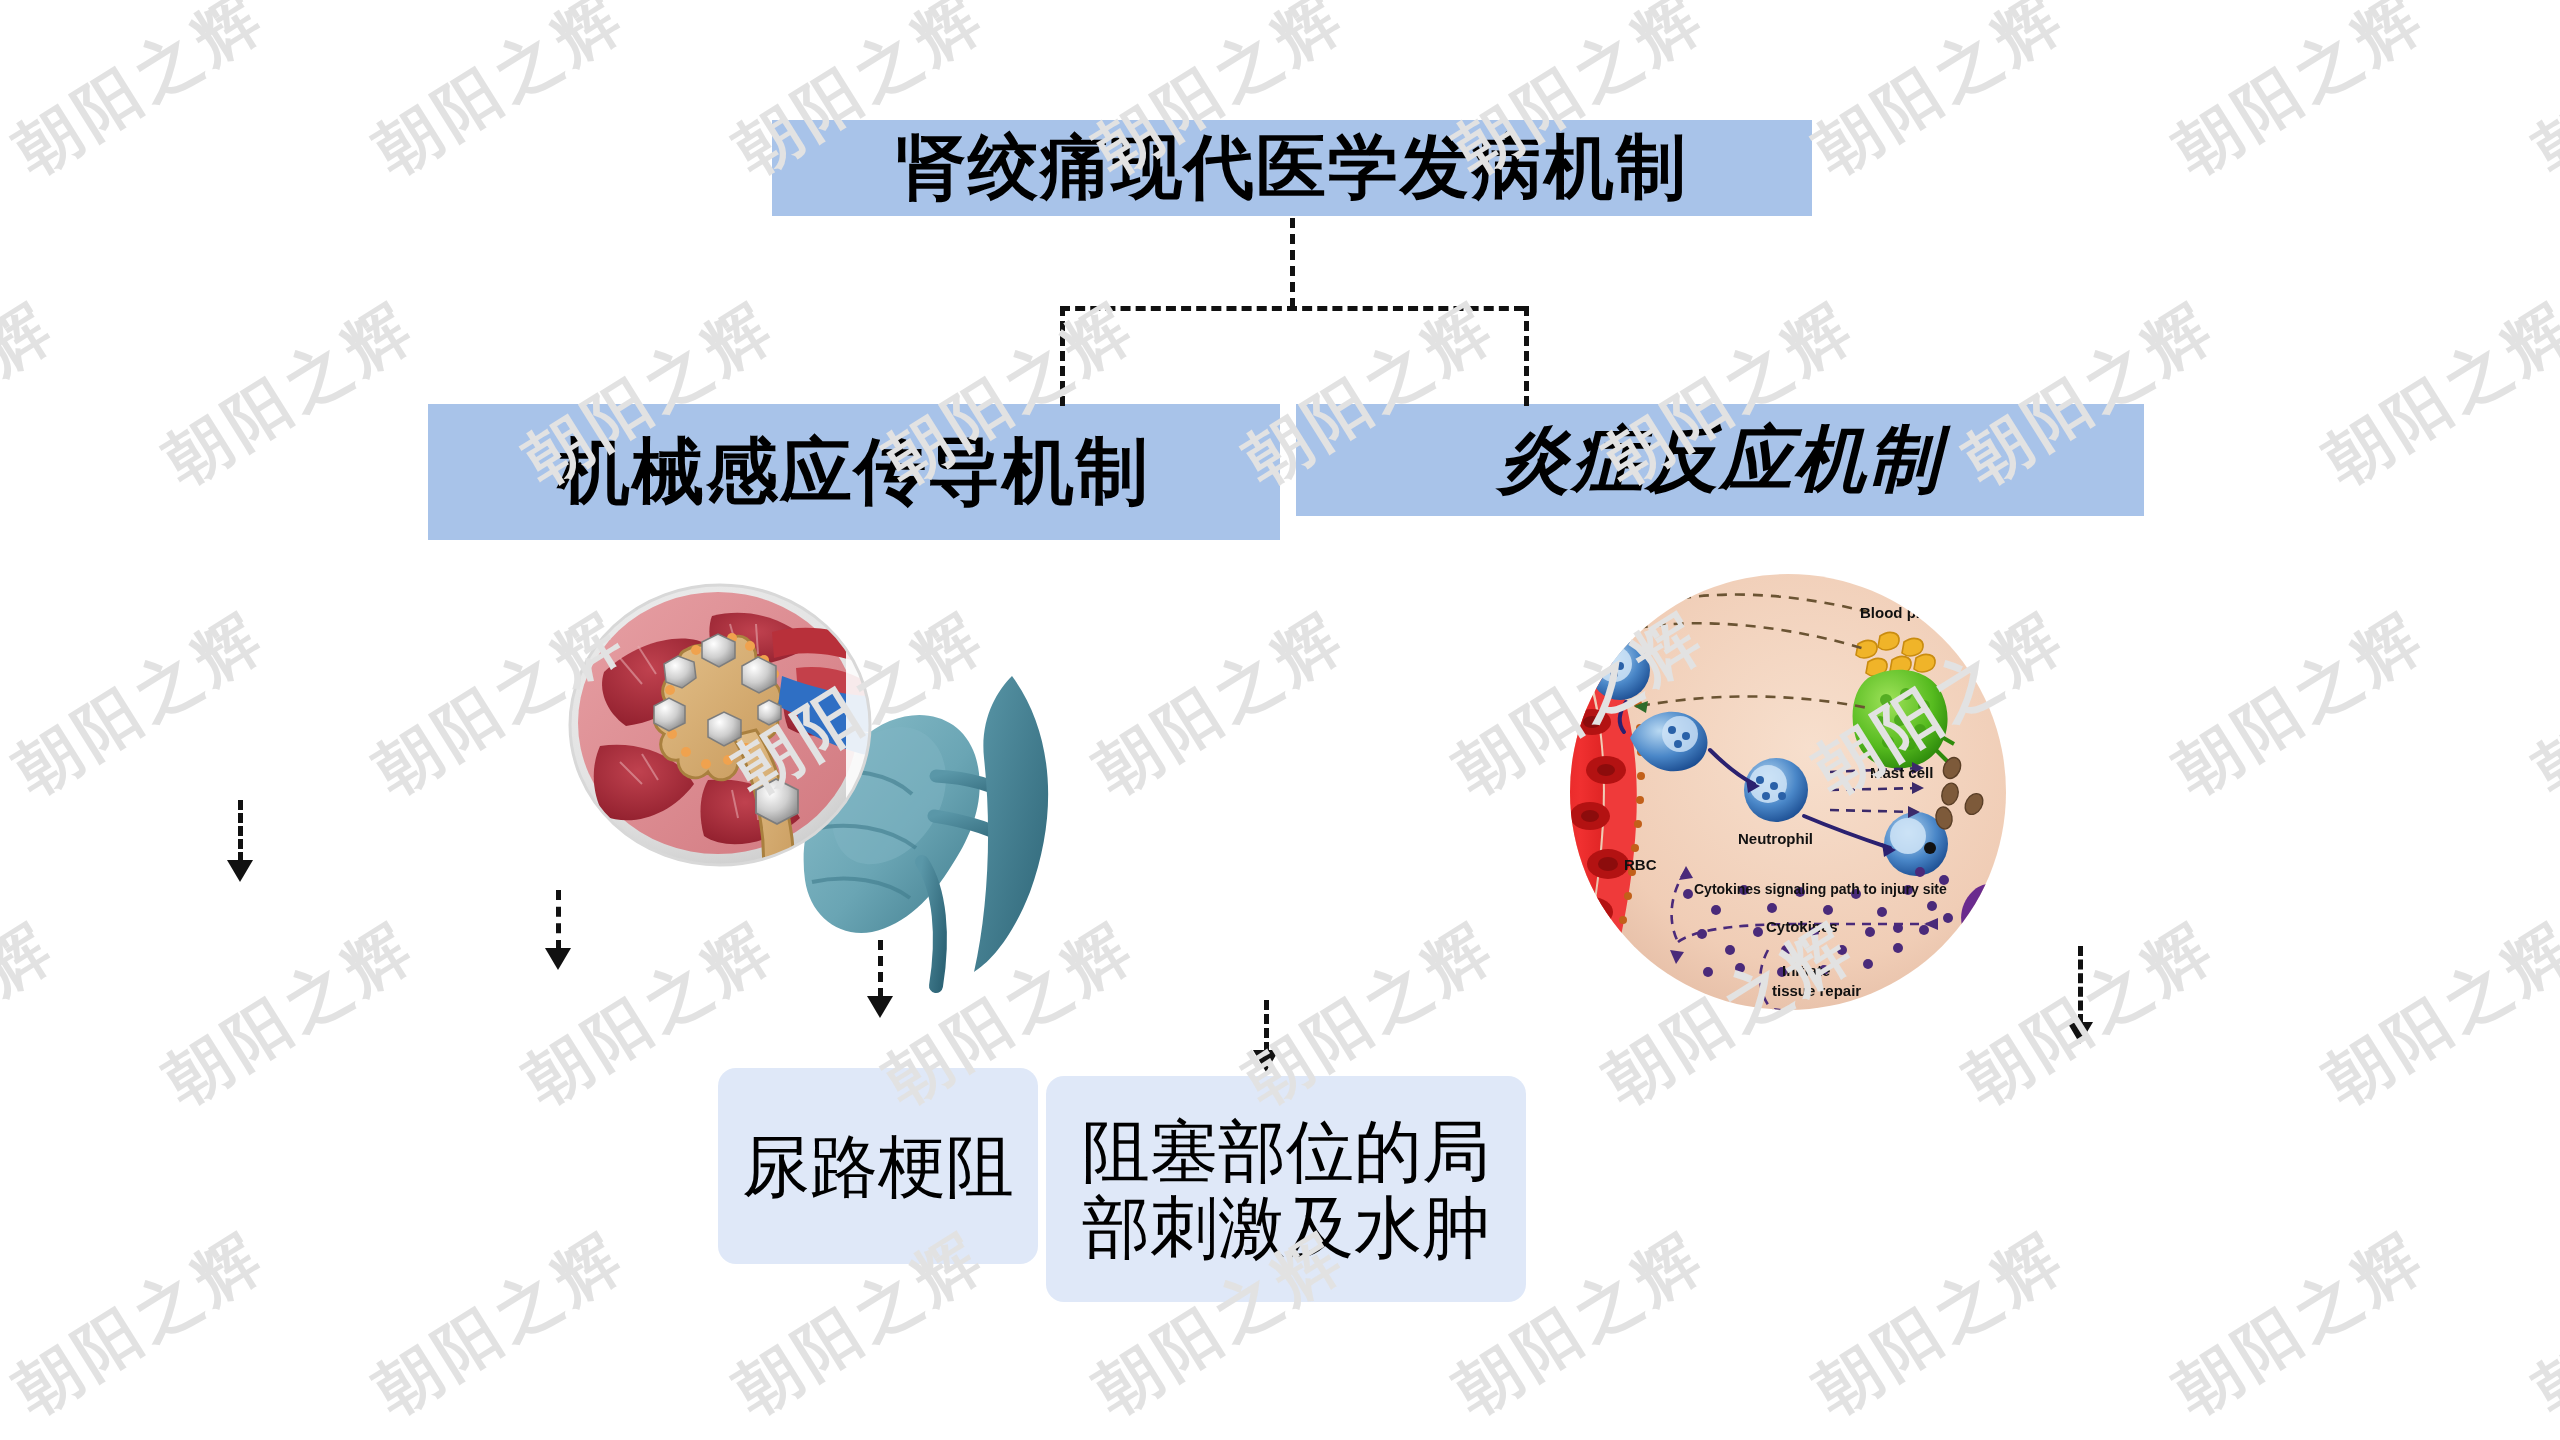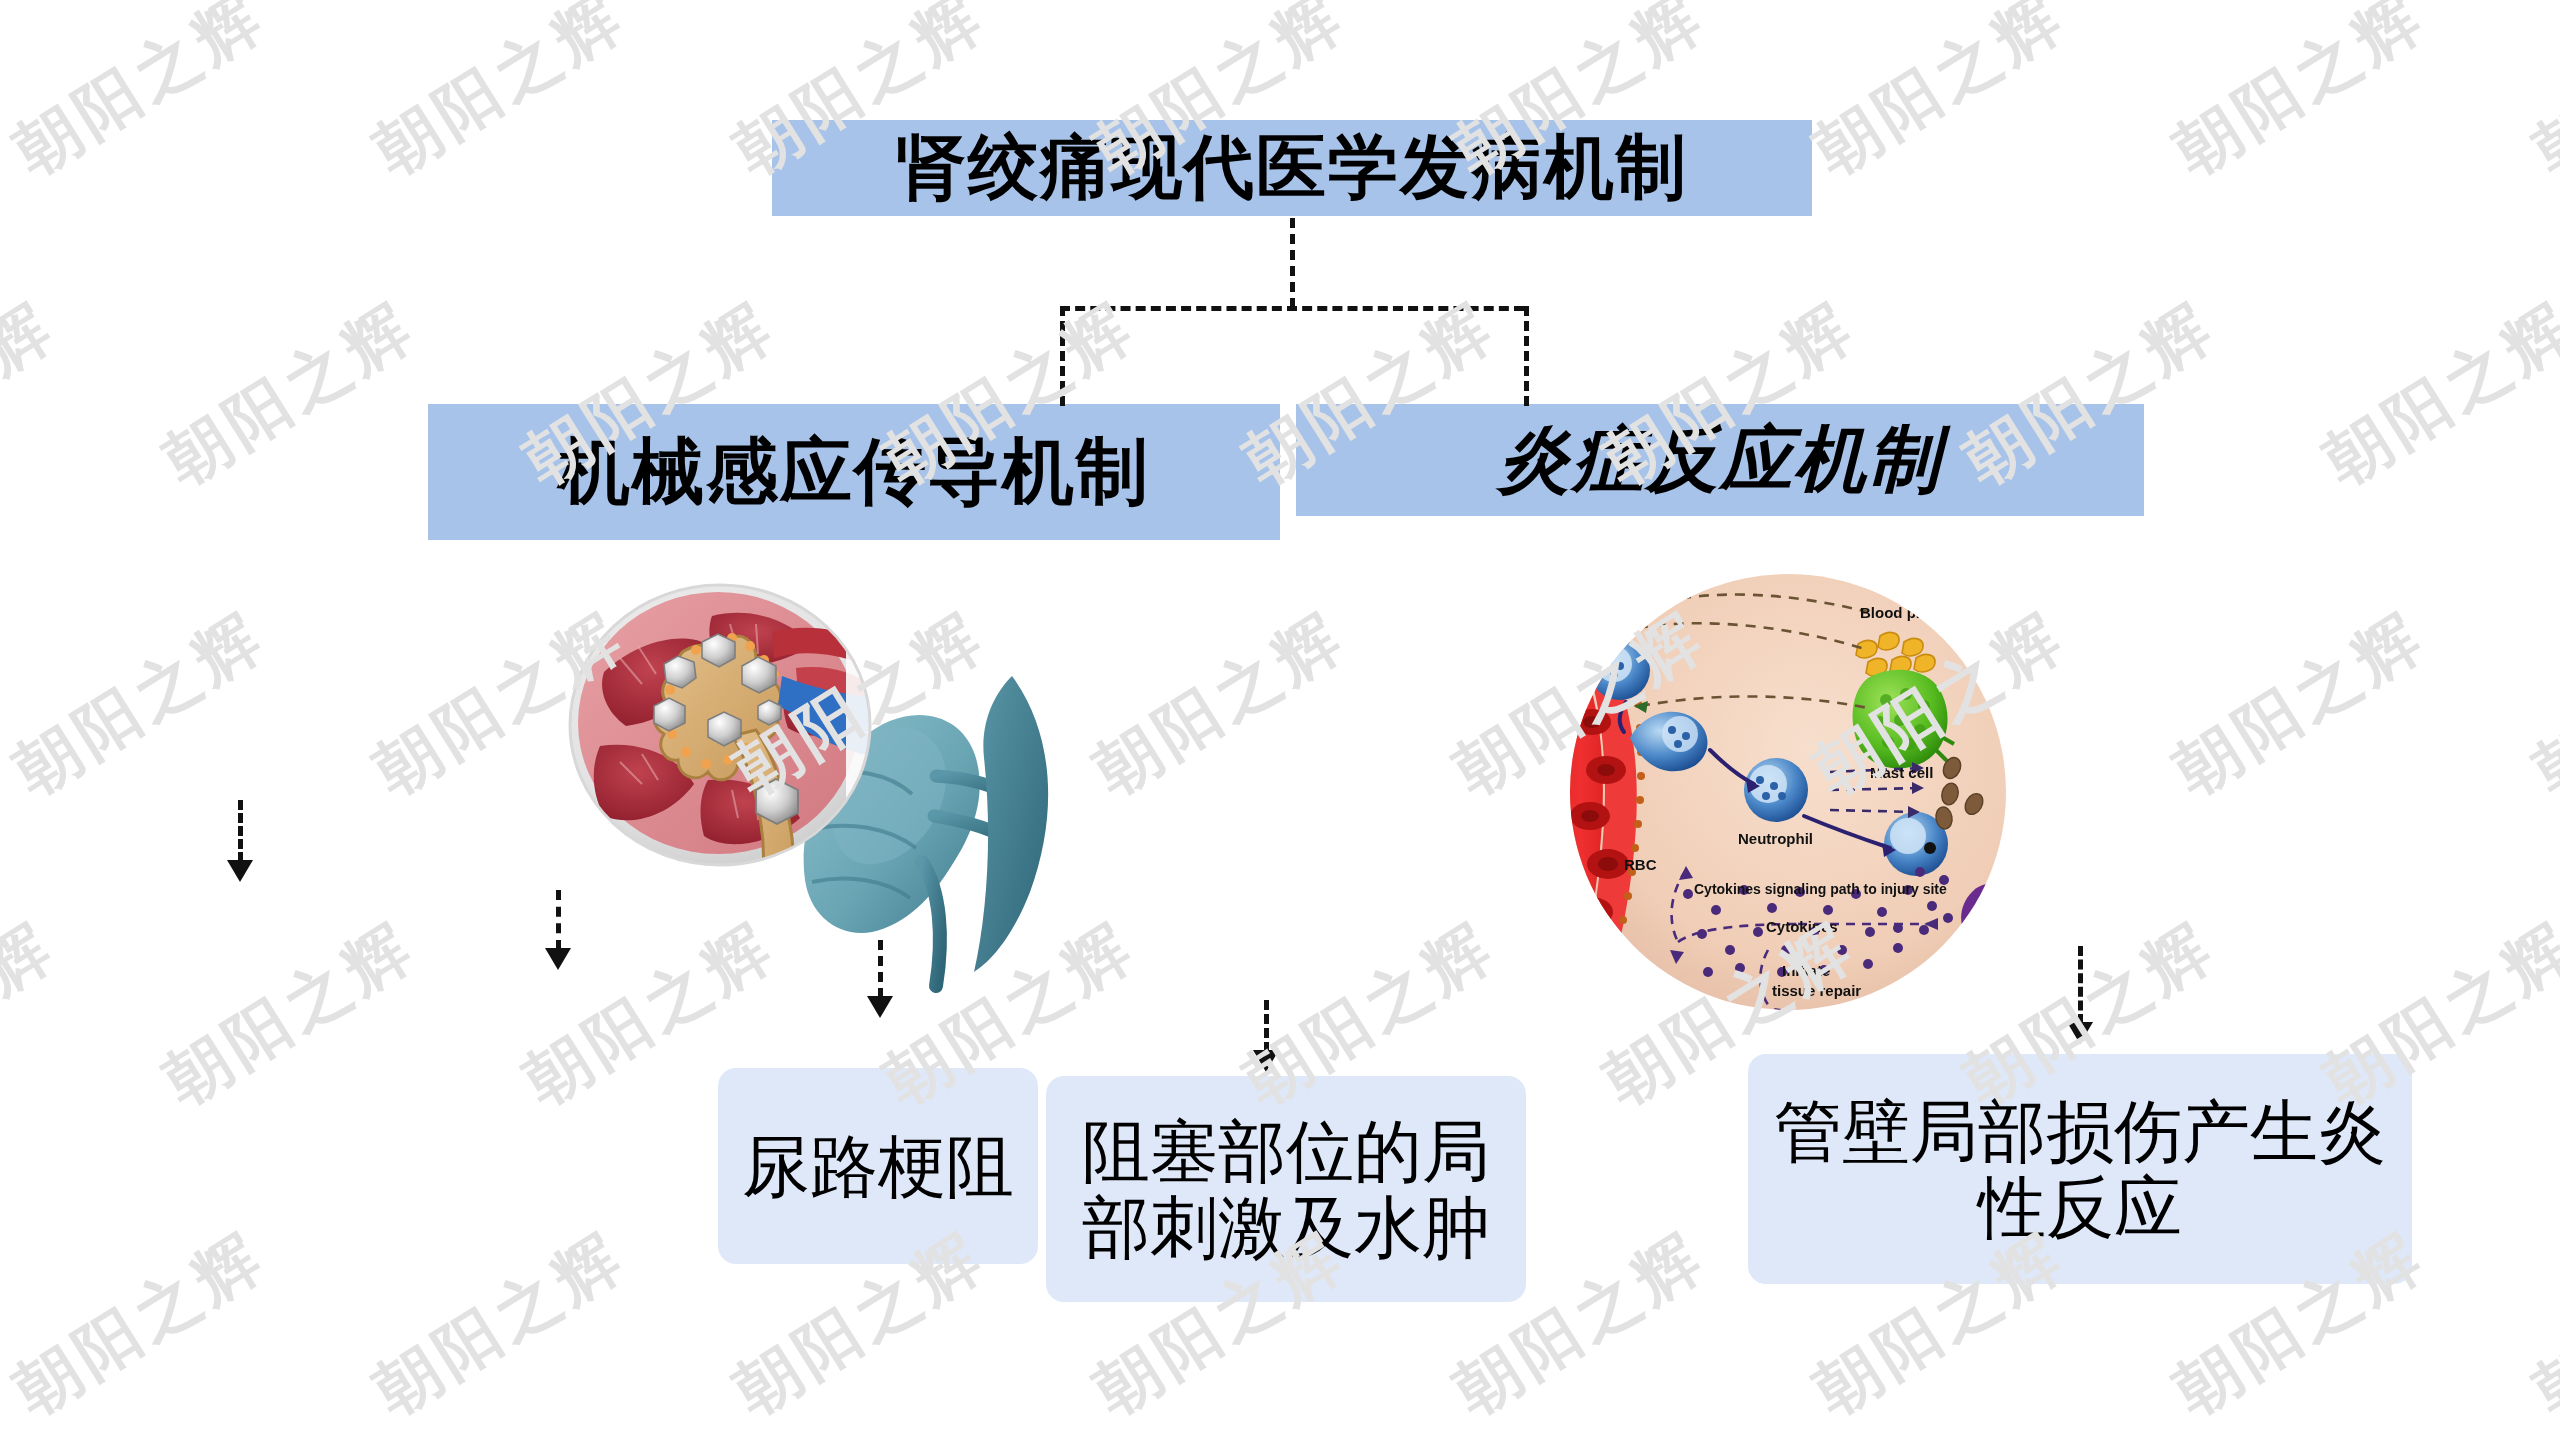--- a/index.html
+++ b/index.html
@@ -516,23 +516,20 @@
   <div class="arrow-head" style="left:1253px; top:1050px;"></div>
 
   <div class="dash-v" style="left:2078px; top:946px; height:78px;"></div>
   <div class="arrow-head" style="left:2067px; top:1022px;"></div>
 
   <div class="leaf" id="leaf-3">
     <span>尿路梗阻</span>
   </div>
   <div class="leaf" id="leaf-4">
     <span>阻塞部位的局部刺激及水肿</span>
-  </div>
-  <div class="leaf" id="leaf-5">
-    <span>管壁局部损伤产生炎性反应</span>
   </div>
 
   <div id="watermark">
       <div class="wm" style="left: 0px; top: 40px;">朝阳之辉</div>
       <div class="wm" style="left: 360px; top: 40px;">朝阳之辉</div>
       <div class="wm" style="left: 720px; top: 40px;">朝阳之辉</div>
       <div class="wm" style="left: 1080px; top: 40px;">朝阳之辉</div>
       <div class="wm" style="left: 1440px; top: 40px;">朝阳之辉</div>
       <div class="wm" style="left: 1800px; top: 40px;">朝阳之辉</div>
       <div class="wm" style="left: 2160px; top: 40px;">朝阳之辉</div>

